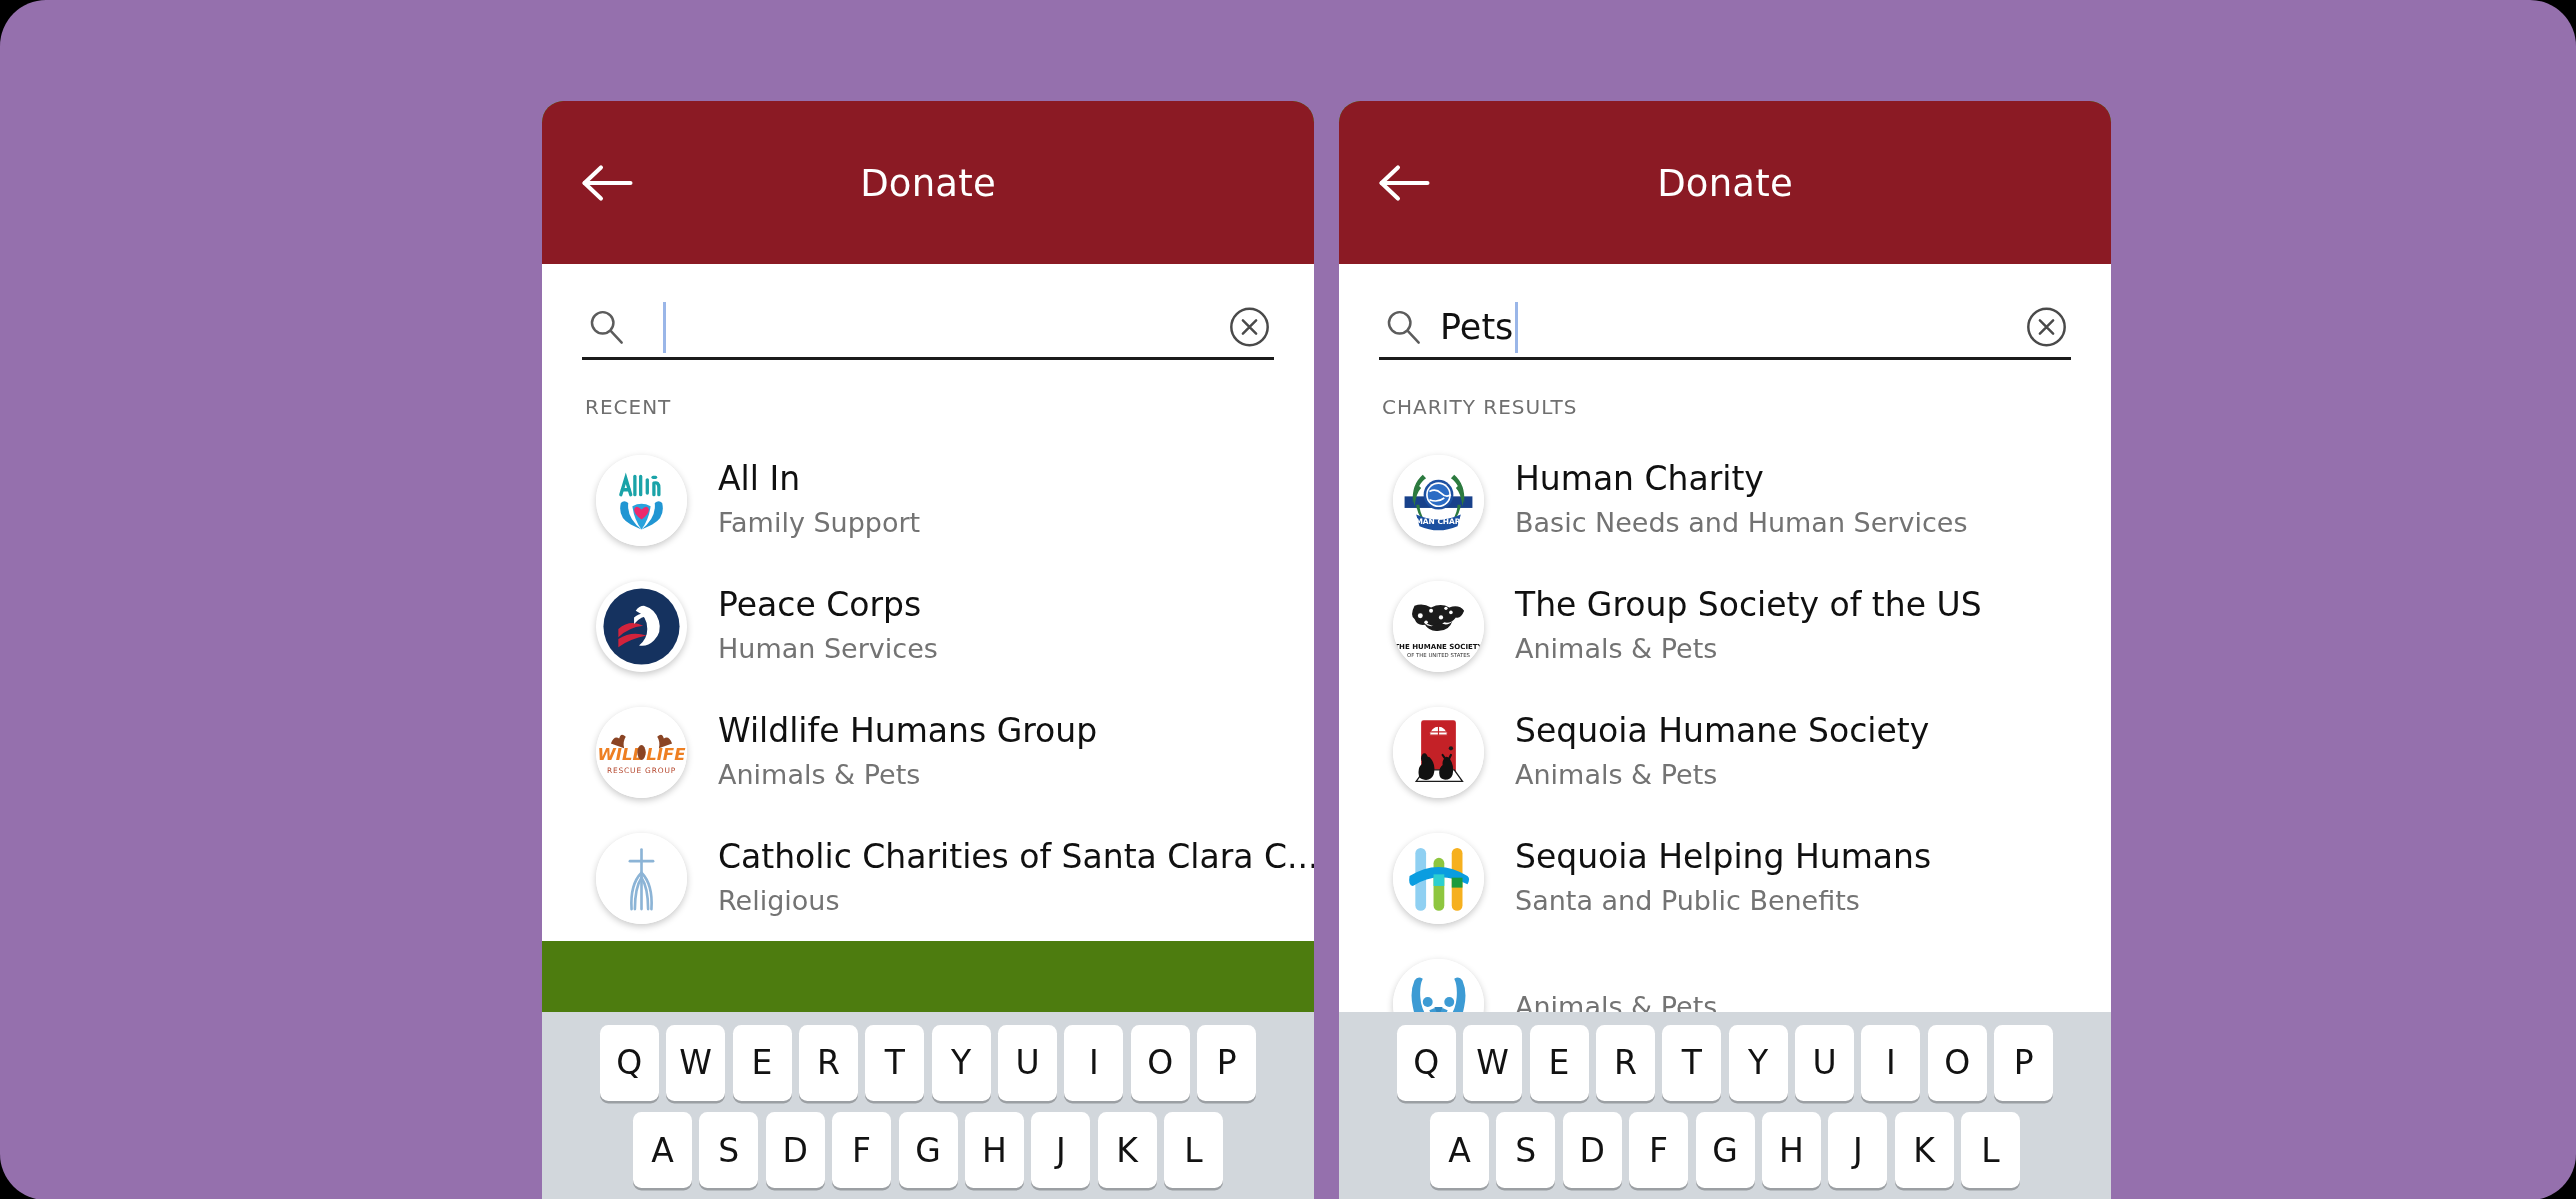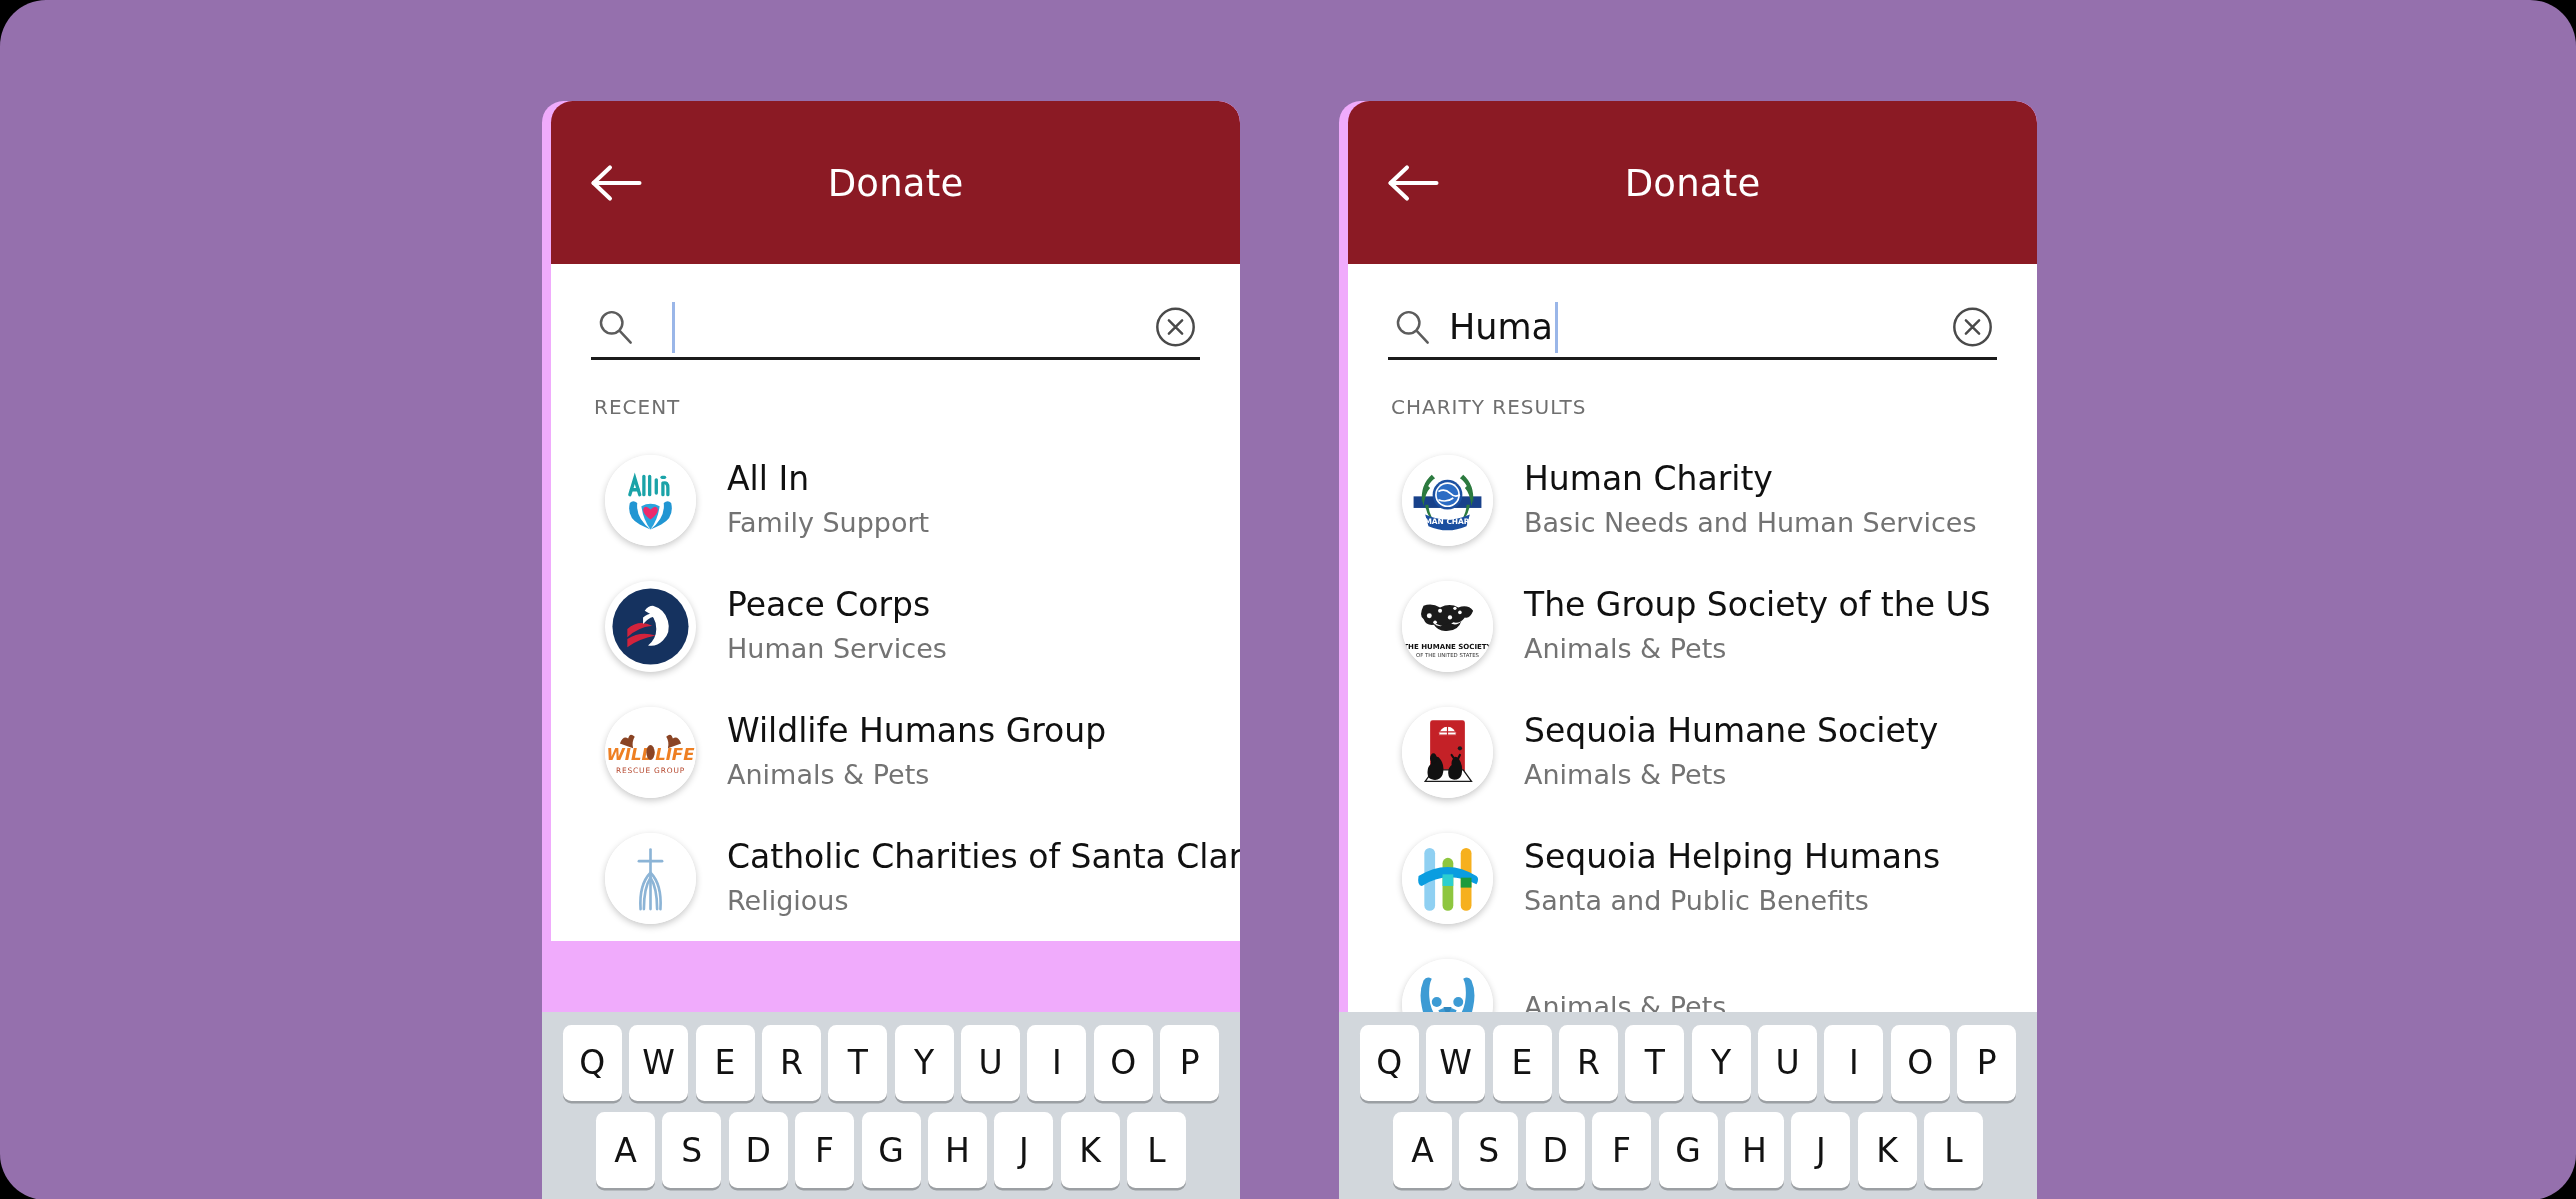--- a/index.html
+++ b/index.html
@@ -14,26 +14,25 @@
     width: 2576px; height: 1200px;
     background: #9570AD;
     border-radius: 46px;
     overflow: hidden;
   }
 
   
   .phone {
     position: absolute;
     top: 101px;
-    width: 698px;
+    width: 772px;
     height: 1099px;
     border-radius: 21.5px 21.5px 0 0;
     overflow: hidden;
-    background: #f0abfc;
-    padding-left: 9px;
+    background: #4d7c0f;
   }
   .phone-left  { left: 542px; }
   .phone-right { left: 1339px; }
 
   
   .appbar {
     position: relative;
     height: 163px;
     background: #8B1A24;
     border-radius: 21.5px 21.5px 0 0;
@@ -326,21 +325,21 @@
     </div>
 
     <div class="search-wrap">
       <div class="search-row">
         <span class="search-icon">
           <svg viewBox="0 0 46 46">
             <circle cx="19" cy="18" r="13" stroke="#5c5c5c" stroke-width="3" fill="none"></circle>
             <path d="M29 28 L42 42" stroke="#5c5c5c" stroke-width="3" stroke-linecap="round"></path>
           </svg>
         </span>
-        <span class="search-text">Huma</span>
+        <span class="search-text">Pets</span>
         <span class="caret"></span>
         <span class="clear-btn">
           <svg viewBox="0 0 52 52">
             <circle cx="26" cy="26" r="22" stroke="#4a4a4a" stroke-width="3" fill="none"></circle>
             <path d="M18 18 L34 34 M34 18 L18 34" stroke="#4a4a4a" stroke-width="3" stroke-linecap="round"></path>
           </svg>
         </span>
       </div>
     </div>
 

